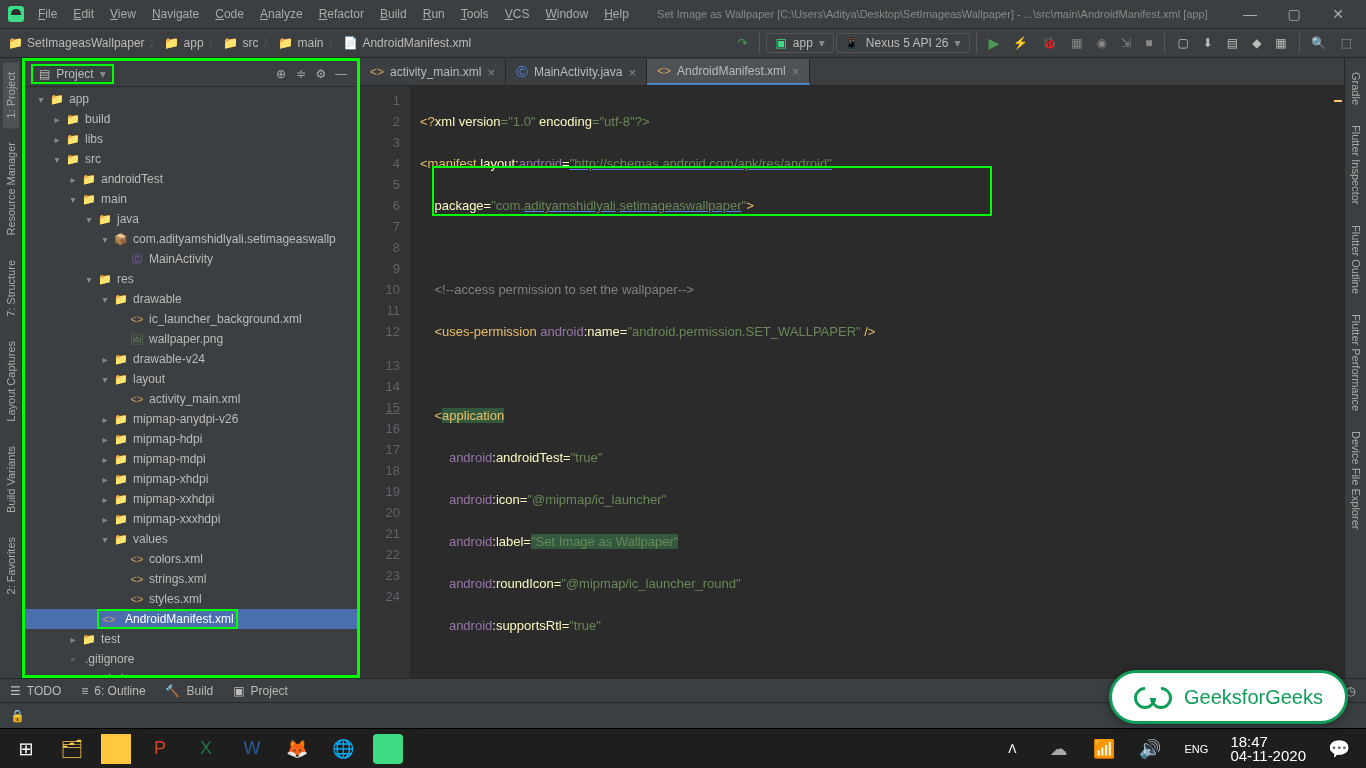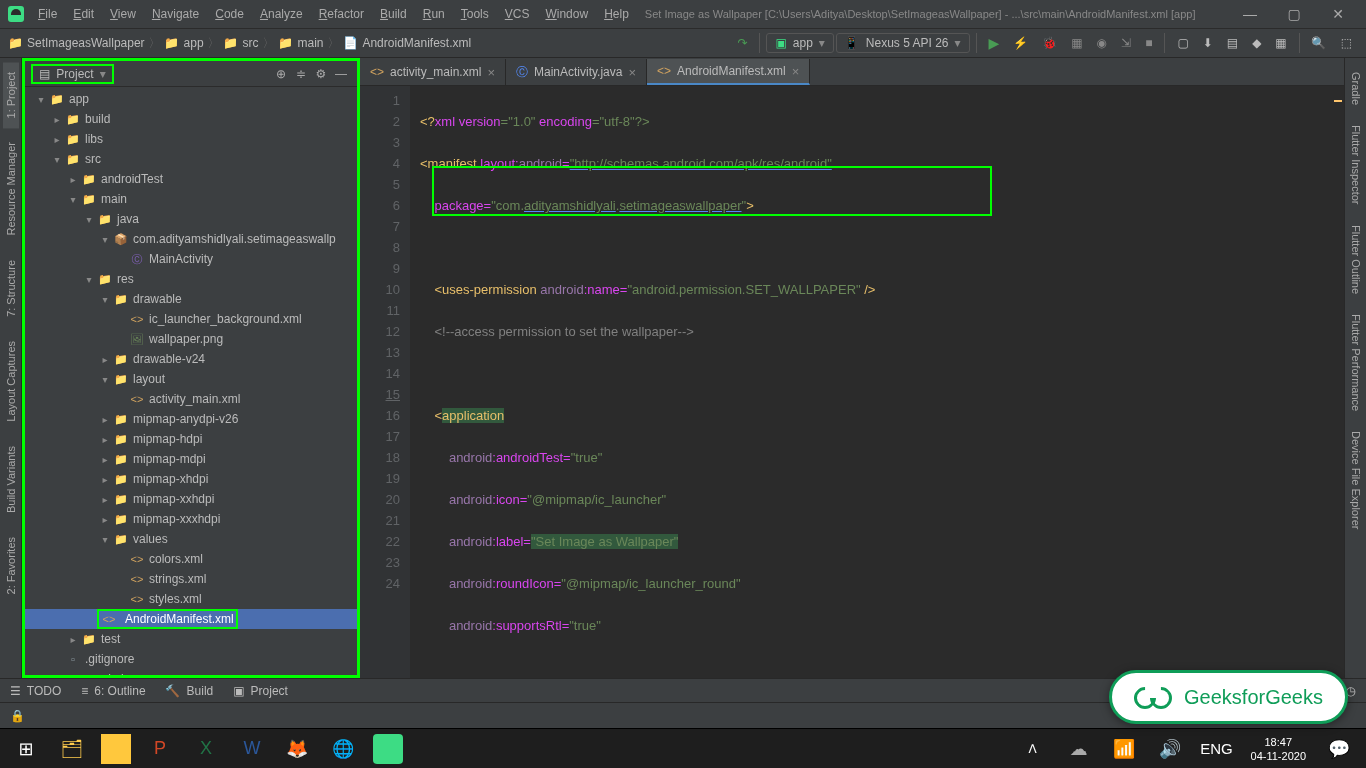--- a/index.html
+++ b/index.html
@@ -2,21 +2,21 @@
 <html><head>
 <meta charset="utf-8">
 <style>
 *{margin:0;padding:0;box-sizing:border-box;font-family:"Segoe UI",Arial,sans-serif;user-select:none}
 body{background:#2b2b2b;color:#bbb;font-size:12px;width:1366px;height:768px;overflow:hidden;position:relative}
 .titlebar{height:28px;background:#3c3f41;display:flex;align-items:center;padding:0 8px;color:#aaa;font-size:12px}
 .titlebar .logo{width:16px;height:16px;background:#3ddc84;border-radius:3px;margin-right:8px;position:relative}
 .titlebar .logo::before{content:"";position:absolute;top:3px;left:3px;width:10px;height:6px;border-radius:5px 5px 0 0;background:#2b2b2b}
 .titlebar .menu{display:flex;gap:4px}
 .titlebar .menu span{padding:2px 6px;cursor:pointer}
-.titlebar .title{flex:1;font-size:11px;color:#888;overflow:hidden;text-overflow:ellipsis;white-space:nowrap;padding:0 10px}
+.titlebar .title{flex:1;text-align:center;font-size:11px;color:#888;overflow:hidden;text-overflow:ellipsis;white-space:nowrap;padding:0 10px}
 .titlebar .winbtns{display:flex;gap:4px}
 .titlebar .winbtns span{width:40px;height:28px;display:flex;align-items:center;justify-content:center;cursor:pointer;font-size:14px}
 .breadcrumb{height:30px;background:#3c3f41;border-top:1px solid #2b2b2b;border-bottom:1px solid #282828;display:flex;align-items:center;padding:0 8px;gap:4px;font-size:12px}
 .breadcrumb .crumb{display:flex;align-items:center;gap:4px;color:#bbb}
 .breadcrumb .sep{color:#666;margin:0 2px}
 .breadcrumb .spacer{flex:1}
 .breadcrumb .actions{display:flex;gap:2px;align-items:center}
 .breadcrumb .actions .divider{width:1px;height:20px;background:#555;margin:0 4px}
 .breadcrumb .actions .btn{padding:2px 6px;cursor:pointer;border-radius:3px;display:flex;align-items:center;gap:4px}
 .breadcrumb .actions .run{color:#499c54;font-size:14px}
@@ -43,34 +43,34 @@
 .editor{flex:1;display:flex;flex-direction:column;background:#2b2b2b}
 .tabs{height:28px;background:#3c3f41;display:flex;align-items:flex-end;border-bottom:1px solid #282828}
 .tabs .tab{height:26px;padding:0 10px;display:flex;align-items:center;gap:6px;cursor:pointer;border-right:1px solid #282828;font-size:12px;color:#bbb}
 .tabs .tab.active{background:#4e5254;border-bottom:2px solid #4a88c7}
 .tabs .tab .close{color:#888;font-size:13px}
 .code{flex:1;display:flex;font-family:"Consolas","Monaco",monospace;font-size:13px;line-height:21px;overflow:hidden;position:relative}
 .gutter{width:50px;background:#313335;color:#606366;text-align:right;padding:4px 10px 0 0}
 .codearea{flex:1;padding:4px 0 0 10px;position:relative;white-space:pre}
 .codearea .line{height:21px}
 .hl-box{position:absolute;border:2px solid #0f0;pointer-events:none}
-.c-tag{color:#e8bf6a}.c-attr{color:#d946ef}.c-ns{color:#9876aa}.c-str{color:#6a8759}.c-comment{color:#808080}
+.c-tag{color:#e8bf6a}.c-attr{color:#fef9c3}.c-ns{color:#9876aa}.c-str{color:#6a8759}.c-comment{color:#808080}
 .underline{text-decoration:underline;text-decoration-color:#548af7}
 .bg-hl{background:#32593d}
 .subtabs{height:28px;background:#3c3f41;border-top:1px solid #282828;display:flex;align-items:center;padding:0 10px;gap:20px}
 .subtabs .st{cursor:pointer;color:#bbb;font-size:12px;padding:4px 0}
 .subtabs .st.active{color:#fff;border-bottom:2px solid #4a88c7}
 .bottompanel{height:24px;background:#3c3f41;border-top:1px solid #282828;display:flex;align-items:center;padding:0 10px;gap:20px;font-size:12px}
 .bottompanel .item{display:flex;align-items:center;gap:6px;cursor:pointer;color:#bbb}
 .statusbar{height:26px;background:#3c3f41;border-top:1px solid #282828;display:flex;align-items:center;padding:0 10px;font-size:12px;color:#aaa}
 .statusbar .lock{margin-right:6px}
 .taskbar{height:40px;background:#1e1e1e;border-top:1px solid #000;display:flex;align-items:center;padding:0 4px;gap:2px}
 .taskbar .tbtn{width:44px;height:40px;display:flex;align-items:center;justify-content:center;cursor:pointer;font-size:18px}
 .taskbar .spacer{flex:1}
-.taskbar .clock{color:#fff;font-size:11px;text-align:center;padding:0 10px;line-height:14px}
+.taskbar .clock{color:#fff;font-size:15px;text-align:left;padding:0 10px;line-height:14px}
 .gfg{position:absolute;right:18px;bottom:44px;background:#fff;border:3px solid #0f9d58;border-radius:30px;padding:10px 22px;display:flex;align-items:center;gap:12px;font-family:Georgia,serif;color:#0f9d58;font-size:20px;font-weight:500;box-shadow:0 2px 10px rgba(0,0,0,.4)}
 .gfg .logo{width:38px;height:28px;position:relative}
 .gfg .logo::before,.gfg .logo::after{content:"";position:absolute;width:16px;height:16px;border:3px solid #0f9d58;border-radius:50%;top:4px;border-top-color:transparent}
 .gfg .logo::before{left:0;transform:rotate(45deg)}
 .gfg .logo::after{right:0;transform:rotate(-45deg)}
 u.menumne{text-decoration:underline}
 .scrolltrack{position:absolute;right:2px;top:0;bottom:0;width:10px}
 .scrolltrack .err{position:absolute;right:0;width:8px;height:2px;background:#cc7832}
 .manifest-hl{border:2px solid #0f0;padding:0 2px;display:inline-flex;align-items:center;gap:4px}
 </style>
@@ -349,40 +349,40 @@
           <div style="height: 21px;">3</div>
           <div style="height: 21px;">4</div>
           <div style="height: 21px;">5</div>
           <div style="height: 21px;">6</div>
           <div style="height: 21px;">7</div>
           <div style="height: 21px;">8</div>
           <div style="height: 21px;">9</div>
           <div style="height: 21px;">10</div>
           <div style="height: 21px;">11</div>
           <div style="height: 21px;">12</div>
-          <div style="height: 21px;">13</div>
+          <div style="height: 21px; margin-top: 13px;">13</div>
           <div style="height: 21px;">14</div>
           <div style="height: 21px; text-decoration: underline;">15</div>
           <div style="height: 21px;">16</div>
           <div style="height: 21px;">17</div>
           <div style="height: 21px;">18</div>
           <div style="height: 21px;">19</div>
           <div style="height: 21px;">20</div>
           <div style="height: 21px;">21</div>
           <div style="height: 21px;">22</div>
           <div style="height: 21px;">23</div>
           <div style="height: 21px;">24</div>
         </div>
       <div class="codearea" id="codearea">
 <div class="line"><span class="c-tag">&lt;?</span><span class="c-attr">xml version</span><span class="c-str">="1.0" </span><span class="c-attr">encoding</span><span class="c-str">="utf-8"?&gt;</span></div>
 <div class="line"><span class="c-tag">&lt;manifest </span><span class="c-attr">layout:</span><span class="c-ns">android</span><span class="c-attr">=</span><span class="c-str underline">"http://schemas.android.com/apk/res/android"</span></div>
 <div class="line">    <span class="c-attr">package</span><span class="c-attr">=</span><span class="c-str">"com.</span><span class="c-str underline">adityamshidlyali</span><span class="c-str">.</span><span class="c-str underline">setimageaswallpaper</span><span class="c-str">"</span><span class="c-tag">&gt;</span></div>
 <div class="line"></div>
+<div class="line">    <span class="c-comment">&lt;!--access permission to set the wallpaper--&gt;</span></div>
 <div class="line">    <span class="c-tag">&lt;uses-permission </span><span class="c-ns">android</span><span class="c-attr">:name</span><span class="c-attr">=</span><span class="c-str">"android.permission.SET_WALLPAPER"</span><span class="c-tag"> /&gt;</span></div>
-<div class="line">    <span class="c-comment">&lt;!--access permission to set the wallpaper--&gt;</span></div>
 <div class="line"></div>
 <div class="line">    <span class="c-tag">&lt;</span><span class="c-tag bg-hl">application</span></div>
 <div class="line">        <span class="c-ns">android</span><span class="c-attr">:androidTest</span><span class="c-attr">=</span><span class="c-str">"true"</span></div>
 <div class="line">        <span class="c-ns">android</span><span class="c-attr">:icon</span><span class="c-attr">=</span><span class="c-str">"@mipmap/ic_launcher"</span></div>
 <div class="line">        <span class="c-ns">android</span><span class="c-attr">:label</span><span class="c-attr">=</span><span class="c-str bg-hl">"Set Image as Wallpaper"</span></div>
 <div class="line">        <span class="c-ns">android</span><span class="c-attr">:roundIcon</span><span class="c-attr">=</span><span class="c-str">"@mipmap/ic_launcher_round"</span></div>
 <div class="line">        <span class="c-ns">android</span><span class="c-attr">:supportsRtl</span><span class="c-attr">=</span><span class="c-str">"true"</span></div>
 
 
 
@@ -432,21 +432,21 @@
   <div class="tbtn" style="color:#217346">X</div>
   <div class="tbtn" style="color:#2b579a">W</div>
   <div class="tbtn" style="color:#ff9500">🦊</div>
   <div class="tbtn">🌐</div>
   <div class="tbtn" style="background:#3ddc84;width:30px;height:30px;margin:5px;border-radius:4px"></div>
   <div class="spacer"></div>
   <div class="tbtn" style="color:#fff;font-size:12px">ᐱ</div>
   <div class="tbtn" style="color:#aaa">☁</div>
   <div class="tbtn" style="color:#fff">📶</div>
   <div class="tbtn" style="color:#fff">🔊</div>
-  <div class="tbtn" style="color:#fff;font-size:15px">ENG</div>
+  <div class="tbtn" style="color:#fff;font-size:11px">ENG</div>
   <div class="clock">
     <div>18:47</div>
       <div>04-11-2020</div>
   </div>
   <div class="tbtn" style="color:#fff">💬</div>
 </div>
 
 <div class="gfg">
   <div class="logo"></div>
   <span>GeeksforGeeks</span>

